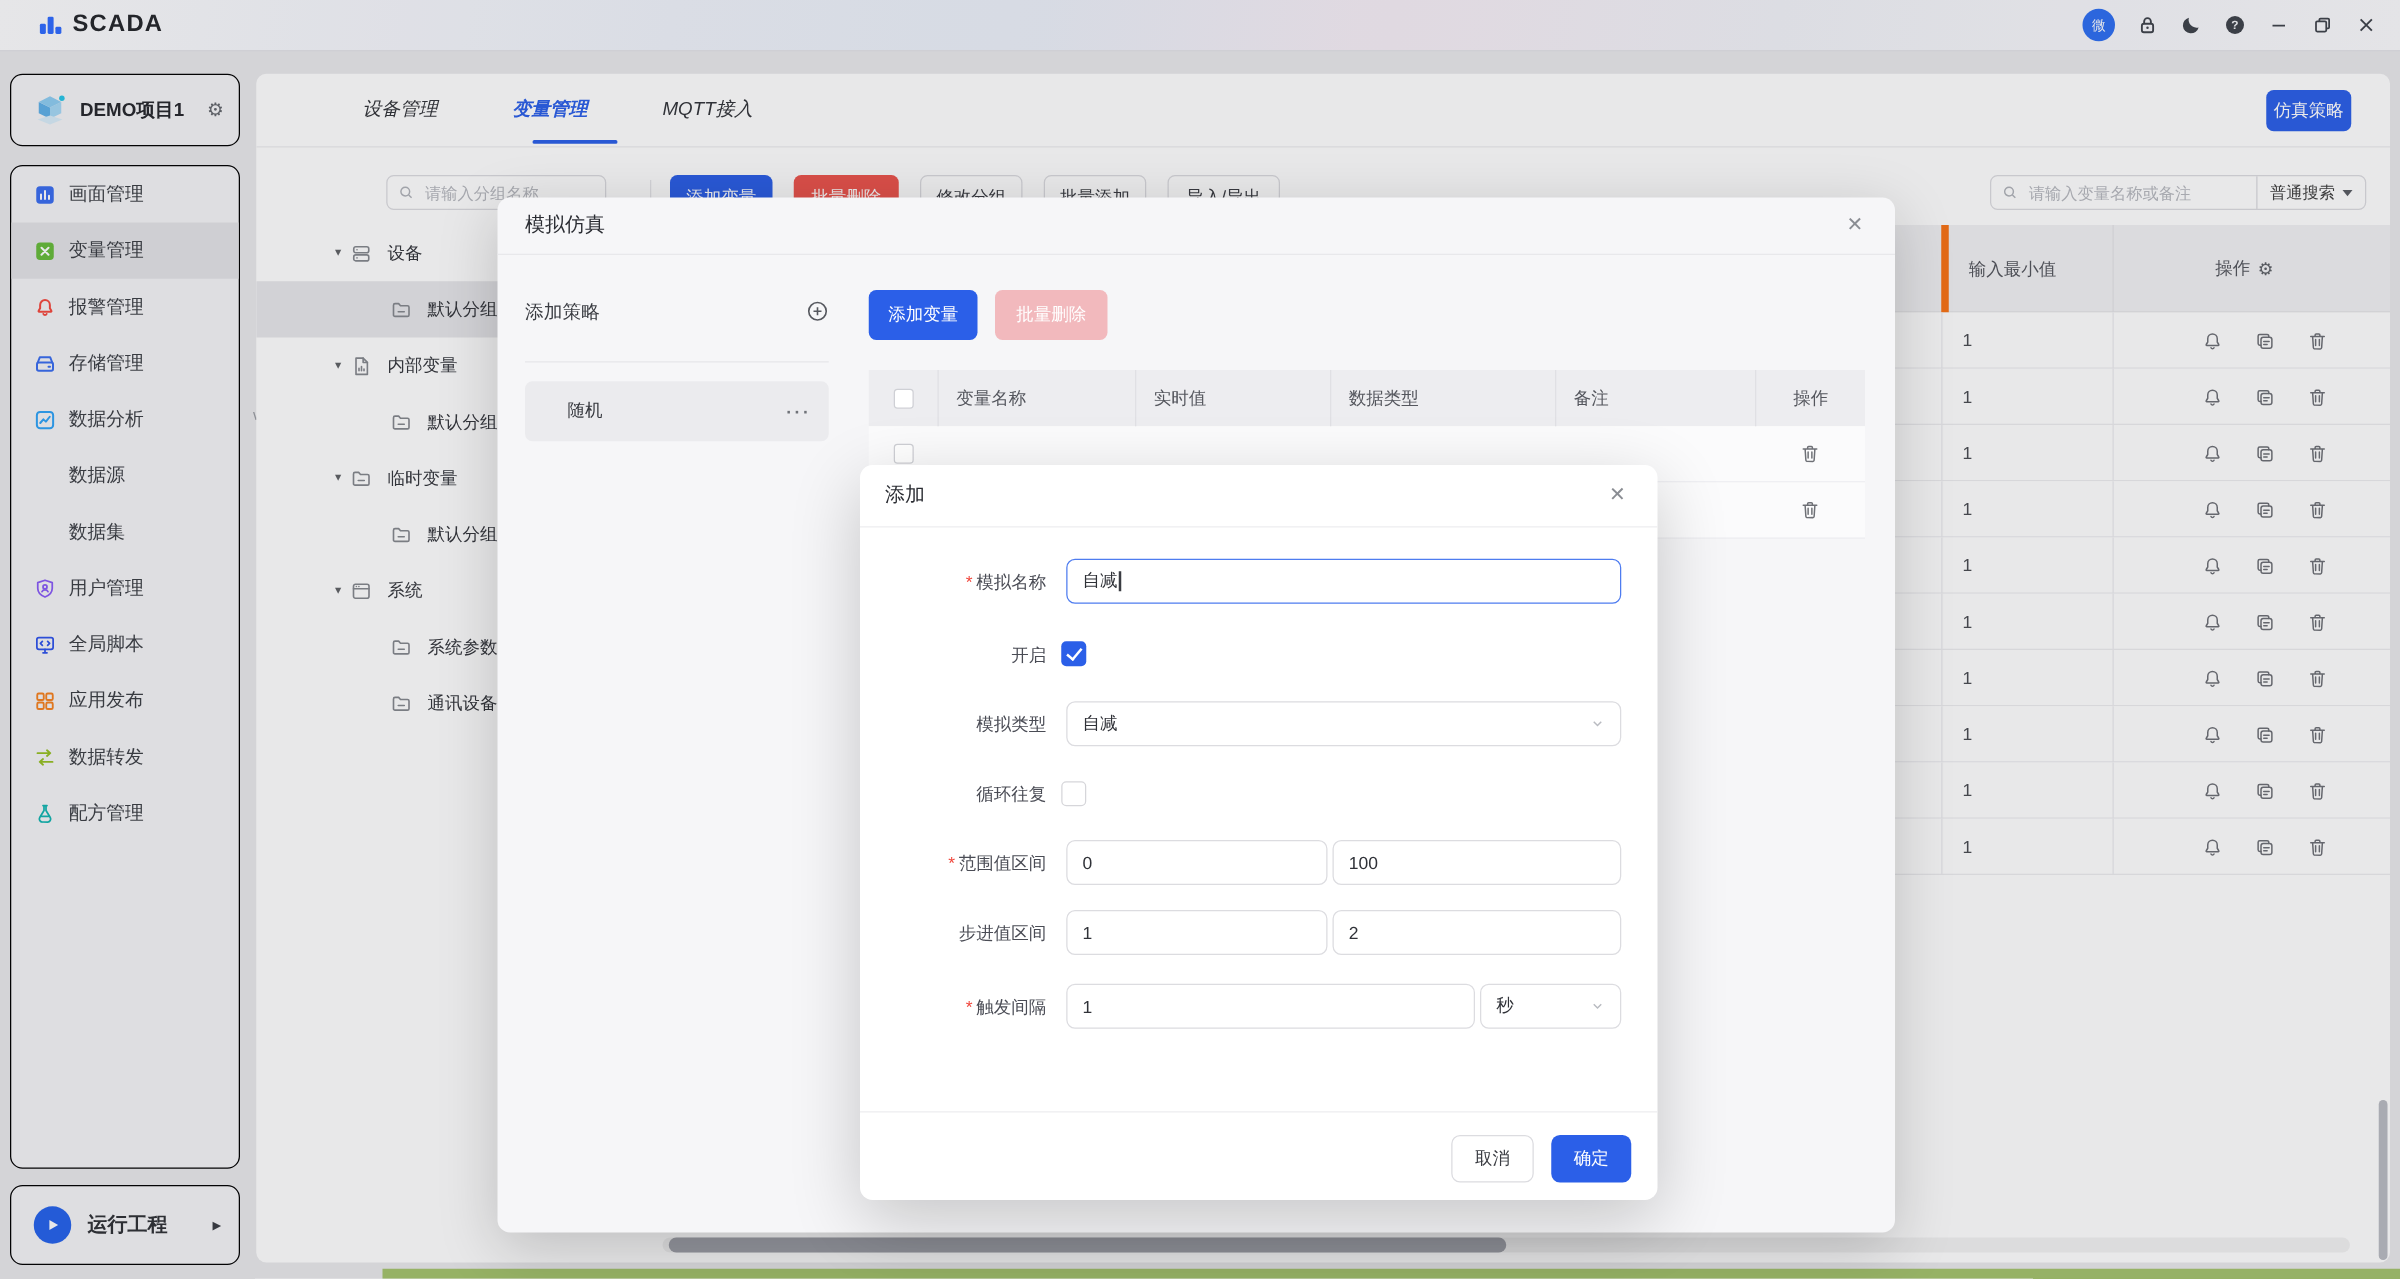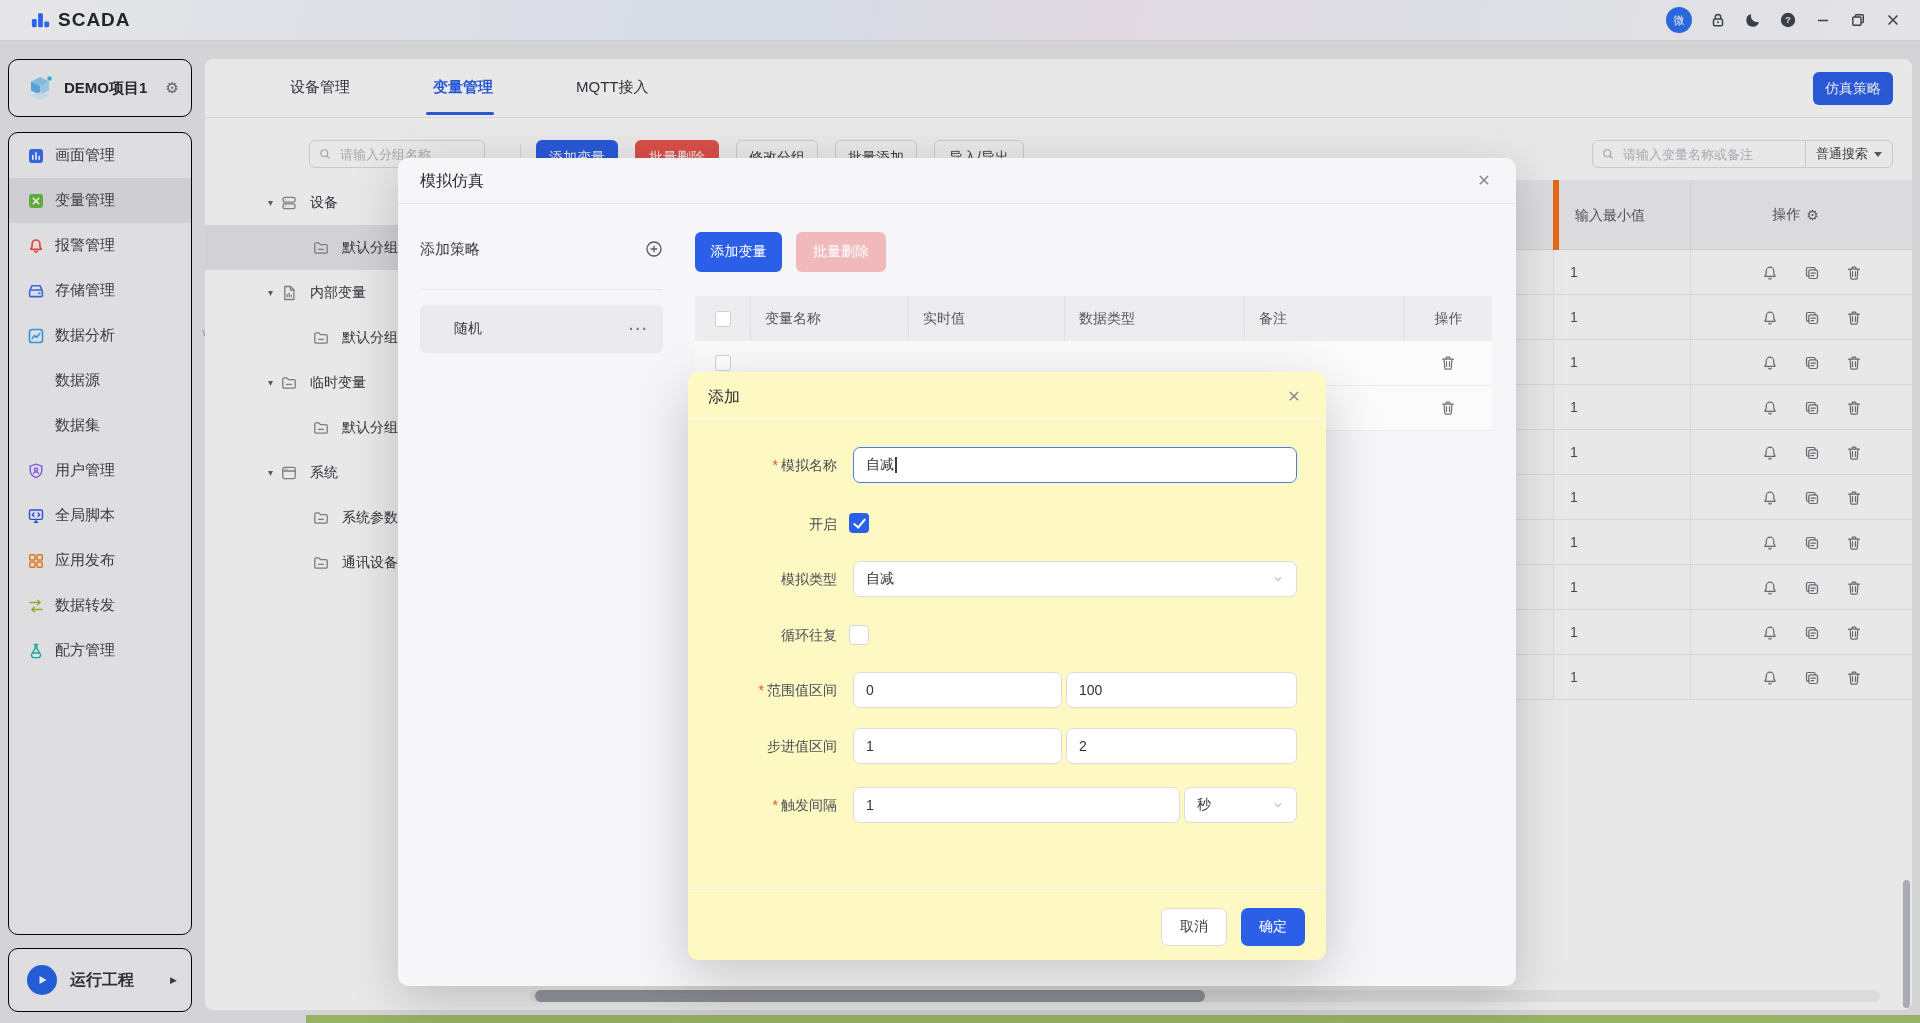--- a/index.html
+++ b/index.html
@@ -29,26 +29,26 @@
   .menu-item .mi{width:18px;height:18px;margin-right:10px;flex:none;}
   .menu-item.child{padding-left:46px;}
   .side-chevron{left:201px;top:326px;font-size:11px;color:#9a9da3;}
   .run-card{left:8px;top:948px;width:184px;height:64px;display:flex;align-items:center;padding:0 14px 0 18px;cursor:pointer;}
   .play-circle{width:30px;height:30px;border-radius:50%;background:#2563eb;display:flex;align-items:center;justify-content:center;flex:none;}
   .run-label{font-size:16px;font-weight:bold;color:#2f3136;flex:1;margin-left:13px;}
   .run-arrow{font-size:9px;color:#3a3d43;}
 
   
   .main-card{left:205px;top:59px;width:1707px;height:951px;background:#ffffff;border-radius:8px;overflow:hidden;}
-  .tabs{position:absolute;left:85px;top:0;height:56px;display:flex;gap:83px;align-items:center;}
+  .tabs{position:absolute;left:85px;top:0;height:56px;display:flex;gap:60px;align-items:center;font-style:italic;}
   .tab{font-size:15px;color:#33353a;cursor:pointer;white-space:nowrap;}
   .tab.active{color:#2b5fe8;font-weight:bold;}
   .tab-underline{position:absolute;left:221px;top:53px;width:68px;height:3px;border-radius:2px;background:#2b5fe8;}
   .tabs-border{position:absolute;left:0;top:58px;width:1707px;height:1px;background:#ededf0;}
-  .sim-btn{position:absolute;left:1608px;top:13px;width:80px;height:33px;background:#2b5fe8;color:#fff;font-size:14px;border-radius:6px;display:flex;align-items:center;justify-content:center;cursor:pointer;}
+  .sim-btn{position:absolute;left:1608px;top:13px;width:68px;height:33px;background:#2b5fe8;color:#fff;font-size:14px;border-radius:6px;display:flex;align-items:center;justify-content:center;cursor:pointer;}
 
   .search-box{position:absolute;display:flex;align-items:center;border:1px solid #dcdce0;border-radius:6px;background:#fff;box-sizing:border-box;}
   .group-search{left:57px;top:81px;width:176px;height:28px;padding:0 8px;margin-left:47px;}
   .search-ico{width:14px;height:14px;color:#b0b3b9;flex:none;margin-right:6px;}
   .ph-input{border:none;outline:none;background:transparent;font-size:13px;color:#303238;width:100%;font-family:inherit;}
   .ph-input::placeholder{color:#b7b9bf;}
   .tool-sep{position:absolute;left:315px;top:85px;width:1px;height:20px;background:#e6e6e9;}
   .tb-btn{position:absolute;top:81px;height:36px;border-radius:6px;font-size:14px;display:flex;align-items:center;justify-content:center;cursor:pointer;box-sizing:border-box;white-space:nowrap;}
   .tb-primary{background:#2b5fe8;color:#fff;}
   .tb-danger{background:#ee544c;color:#fff;}
@@ -108,21 +108,21 @@
   .mtc-type{width:180px;flex:none;}
   .mtc-note{width:160px;flex:none;}
   .mtc-act{width:88px;flex:none;text-align:center;padding-left:0 !important;}
   .mrow{height:45px;background:#fbfbfc;border-bottom:1px solid #ececf0;display:flex;align-items:center;font-size:14px;color:#35373d;box-sizing:border-box;}
   .mrow .cell{padding-left:14px;box-sizing:border-box;white-space:nowrap;overflow:hidden;}
   .mrow .dim{color:#8b8e94;}
   .mrow .act{display:flex;justify-content:center;padding-left:0;}
   .checkbox{width:16px;height:16px;border:1px solid #cfd0d5;border-radius:3px;background:#fff;box-sizing:border-box;cursor:pointer;}
 
   
-  .dialog{left:688px;top:372px;width:638px;height:588px;background:#fef9c3;border-radius:10px;box-shadow:0 16px 56px rgba(0,0,0,0.20);z-index:60;}
+  .dialog{left:688px;top:372px;width:638px;height:588px;background:#ffffff;border-radius:10px;box-shadow:0 16px 56px rgba(0,0,0,0.20);z-index:60;}
   .dlg-header{position:absolute;left:0;top:0;width:100%;height:50px;border-bottom:1px solid #ededf0;box-sizing:border-box;}
   .dlg-title{position:absolute;left:20px;top:0;height:50px;line-height:50px;font-size:16px;color:#2b2d33;}
   .dlg-label{position:absolute;left:0;width:157px;text-align:right;padding-right:8px;box-sizing:border-box;font-size:14px;color:#4a4c55;line-height:36px;white-space:nowrap;}
   .req{color:#f0483e;margin-right:3px;}
   .dlg-input{position:absolute;height:36px;border:1px solid #dcdce0;border-radius:7px;box-sizing:border-box;background:#fff;display:flex;align-items:center;padding:0 12px;font-size:14px;color:#303238;}
   .dlg-input.focused{border:1.5px solid #4e7cf0;}
   .caret-bar{display:inline-block;width:1.5px;height:16px;background:#3a3c42;margin-left:1px;}
   .dlg-select{position:absolute;height:36px;border:1px solid #dcdce0;border-radius:7px;box-sizing:border-box;background:#fff;display:flex;align-items:center;padding:0 12px;font-size:14px;color:#303238;cursor:pointer;}
   .sel-caret{position:absolute;right:12px;width:12px;height:12px;color:#b9bbc1;}
   .cb{position:absolute;width:20px;height:20px;border-radius:4px;box-sizing:border-box;cursor:pointer;}

